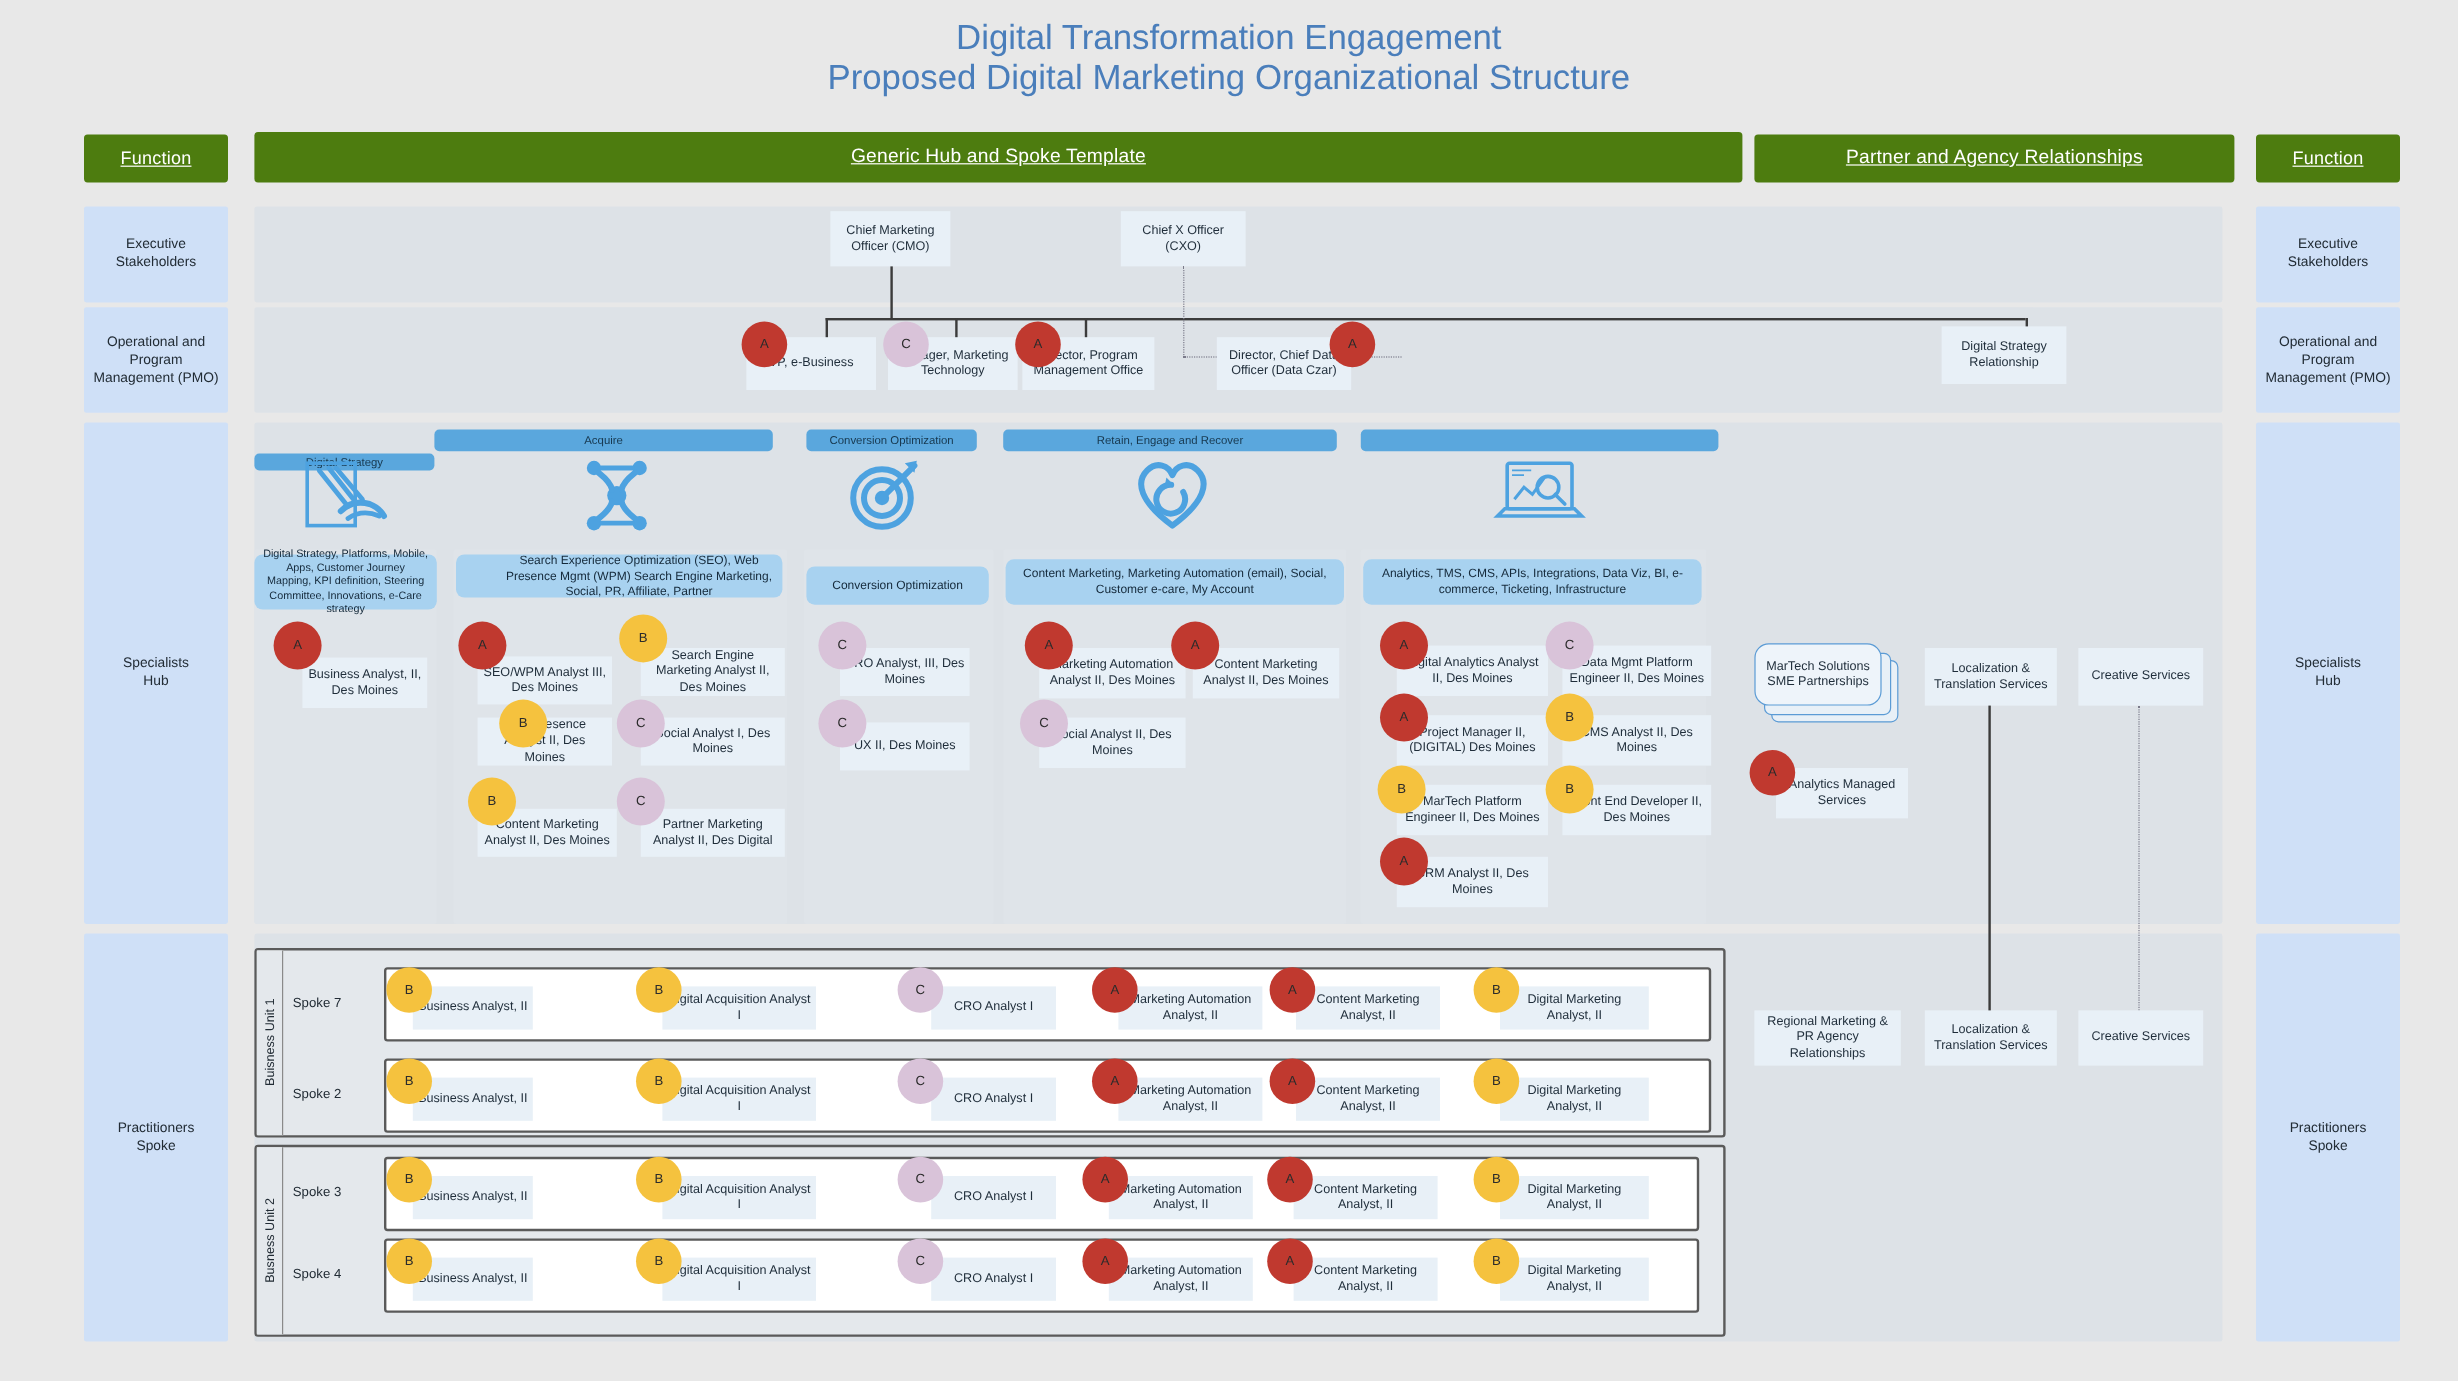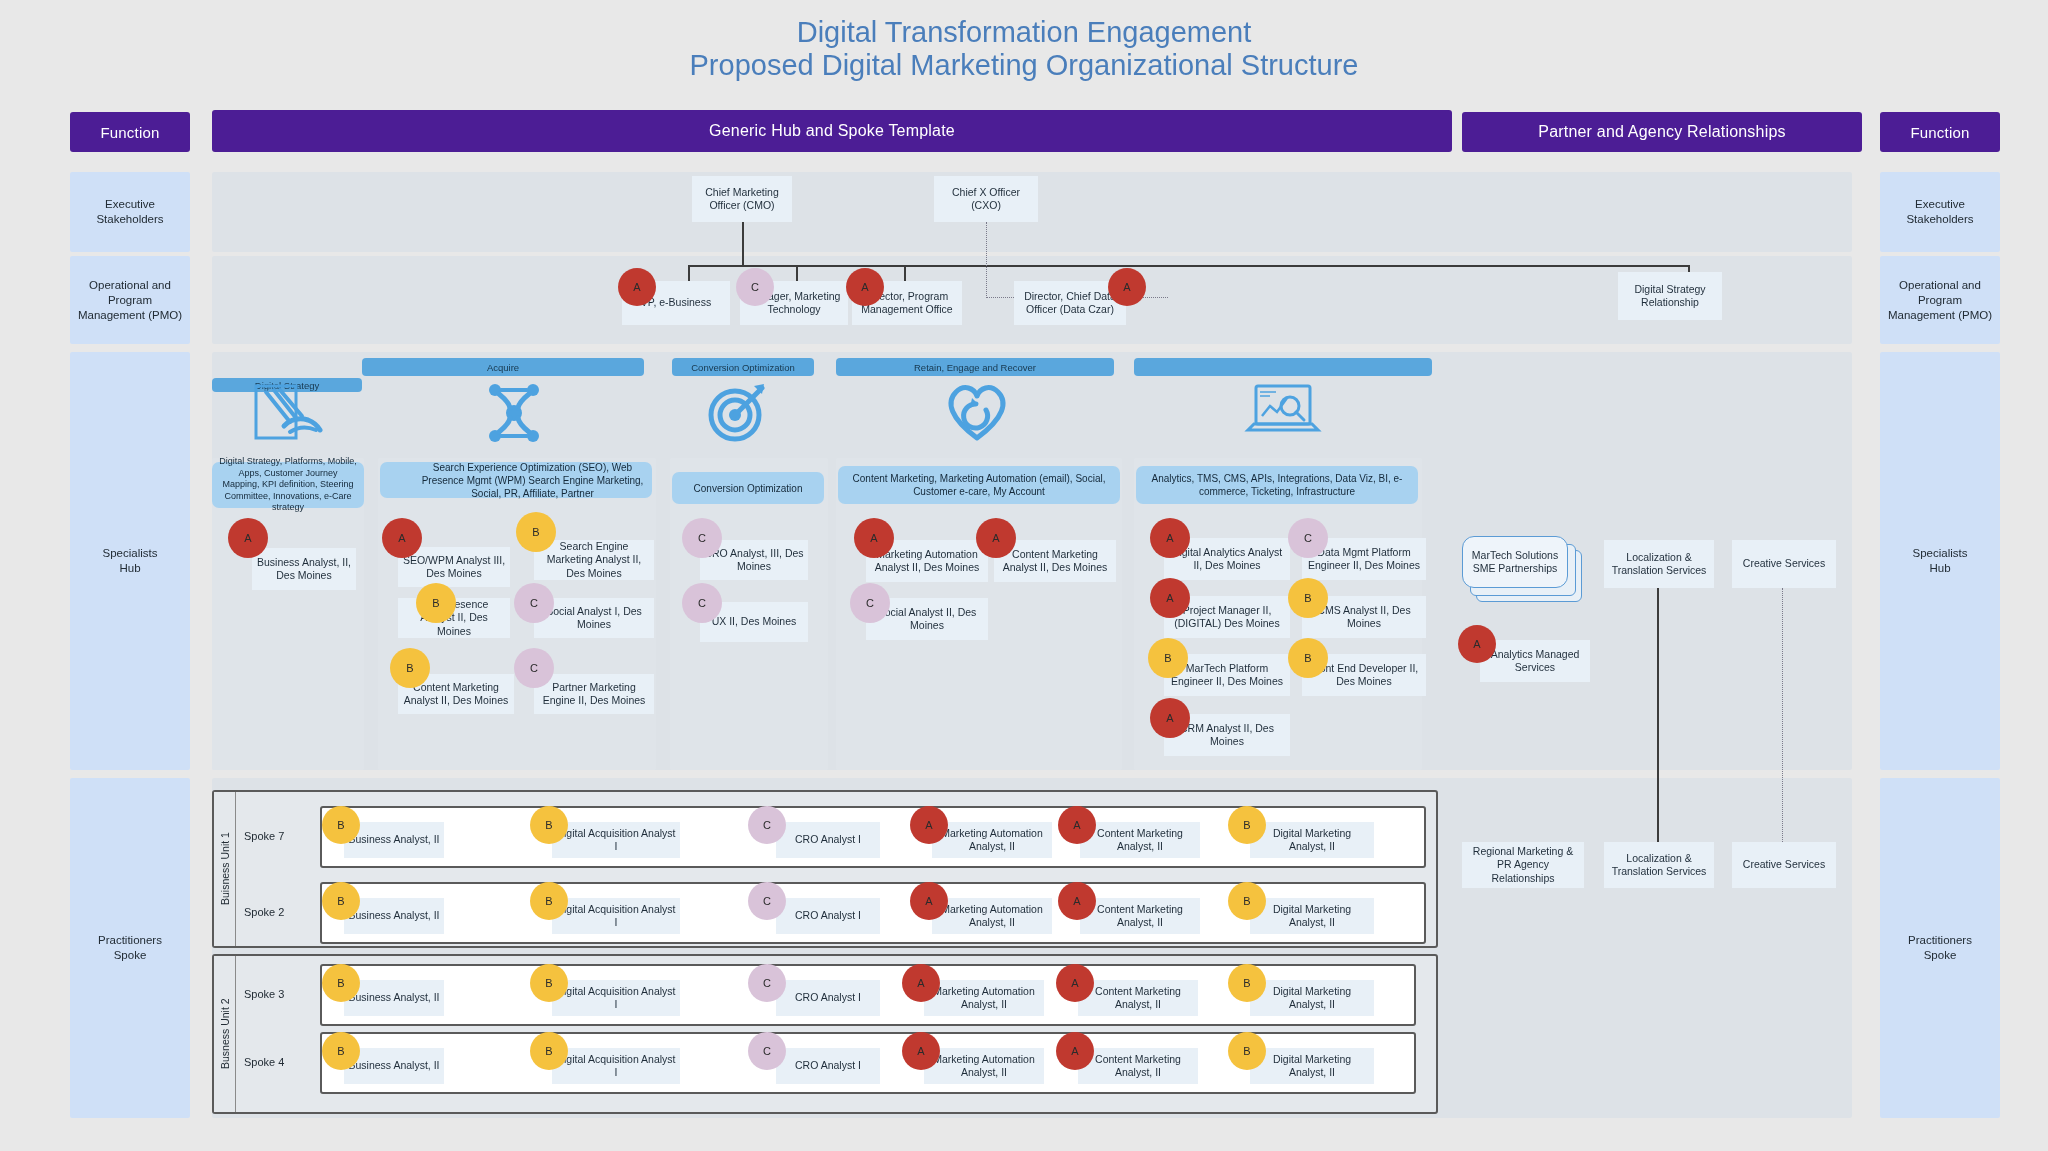--- a/index.html
+++ b/index.html
@@ -16,23 +16,23 @@
   
   .title{
     position:absolute;top:16px;left:0;width:100%;
     text-align:center;
     color:#4a7ebb;
     font-size:29px;line-height:33px;font-weight:400;
   }
 
   
   .bar{
-    position:absolute;background:#4c1d95;border-radius:3px;
+    position:absolute;background:#4d7c0f;border-radius:3px;
     color:#fff;display:flex;align-items:center;justify-content:center;
-    font-size:16px;letter-spacing:.2px;
+    font-size:16px;letter-spacing:.2px;text-decoration:underline;
   }
   .lane{
     position:absolute;background:#cfe0f7;border-radius:2px;
     display:flex;align-items:center;justify-content:center;
     text-align:center;font-size:11.5px;line-height:15px;color:#222c35;
     padding:0 6px;box-sizing:border-box;
   }
   .band{position:absolute;background:#dde2e7;border-radius:2px;}
 
   .obox{
@@ -273,21 +273,21 @@
       <span>B</span>
     </div>
   <div class="obox" style="left:534px;top:598px;width:120px;height:40px;">Social Analyst I, Des Moines</div>
   <div class="dot c" style="left:514px;top:583px;width:40px;height:40px;">
       <span>C</span>
     </div>
   <div class="obox" style="left:398px;top:674px;width:116px;height:40px;">Content Marketing Analyst II, Des Moines</div>
   <div class="dot b" style="left:390px;top:648px;width:40px;height:40px;">
       <span>B</span>
     </div>
-  <div class="obox" style="left:534px;top:674px;width:120px;height:40px;">Partner Marketing Engine II, Des Moines</div>
+  <div class="obox" style="left:534px;top:674px;width:120px;height:40px;">Partner Marketing Analyst II, Des Digital</div>
   <div class="dot c" style="left:514px;top:648px;width:40px;height:40px;">
       <span>C</span>
     </div>
 
   <div class="capdesc" style="left:672px;top:472px;width:152px;height:32px;">Conversion Optimization</div>
   <div class="obox" style="left:700px;top:540px;width:108px;height:40px;">CRO Analyst, III, Des Moines</div>
   <div class="dot c" style="left:682px;top:518px;width:40px;height:40px;">
       <span>C</span>
     </div>
   <div class="obox" style="left:700px;top:602px;width:108px;height:40px;">UX II, Des Moines</div>

